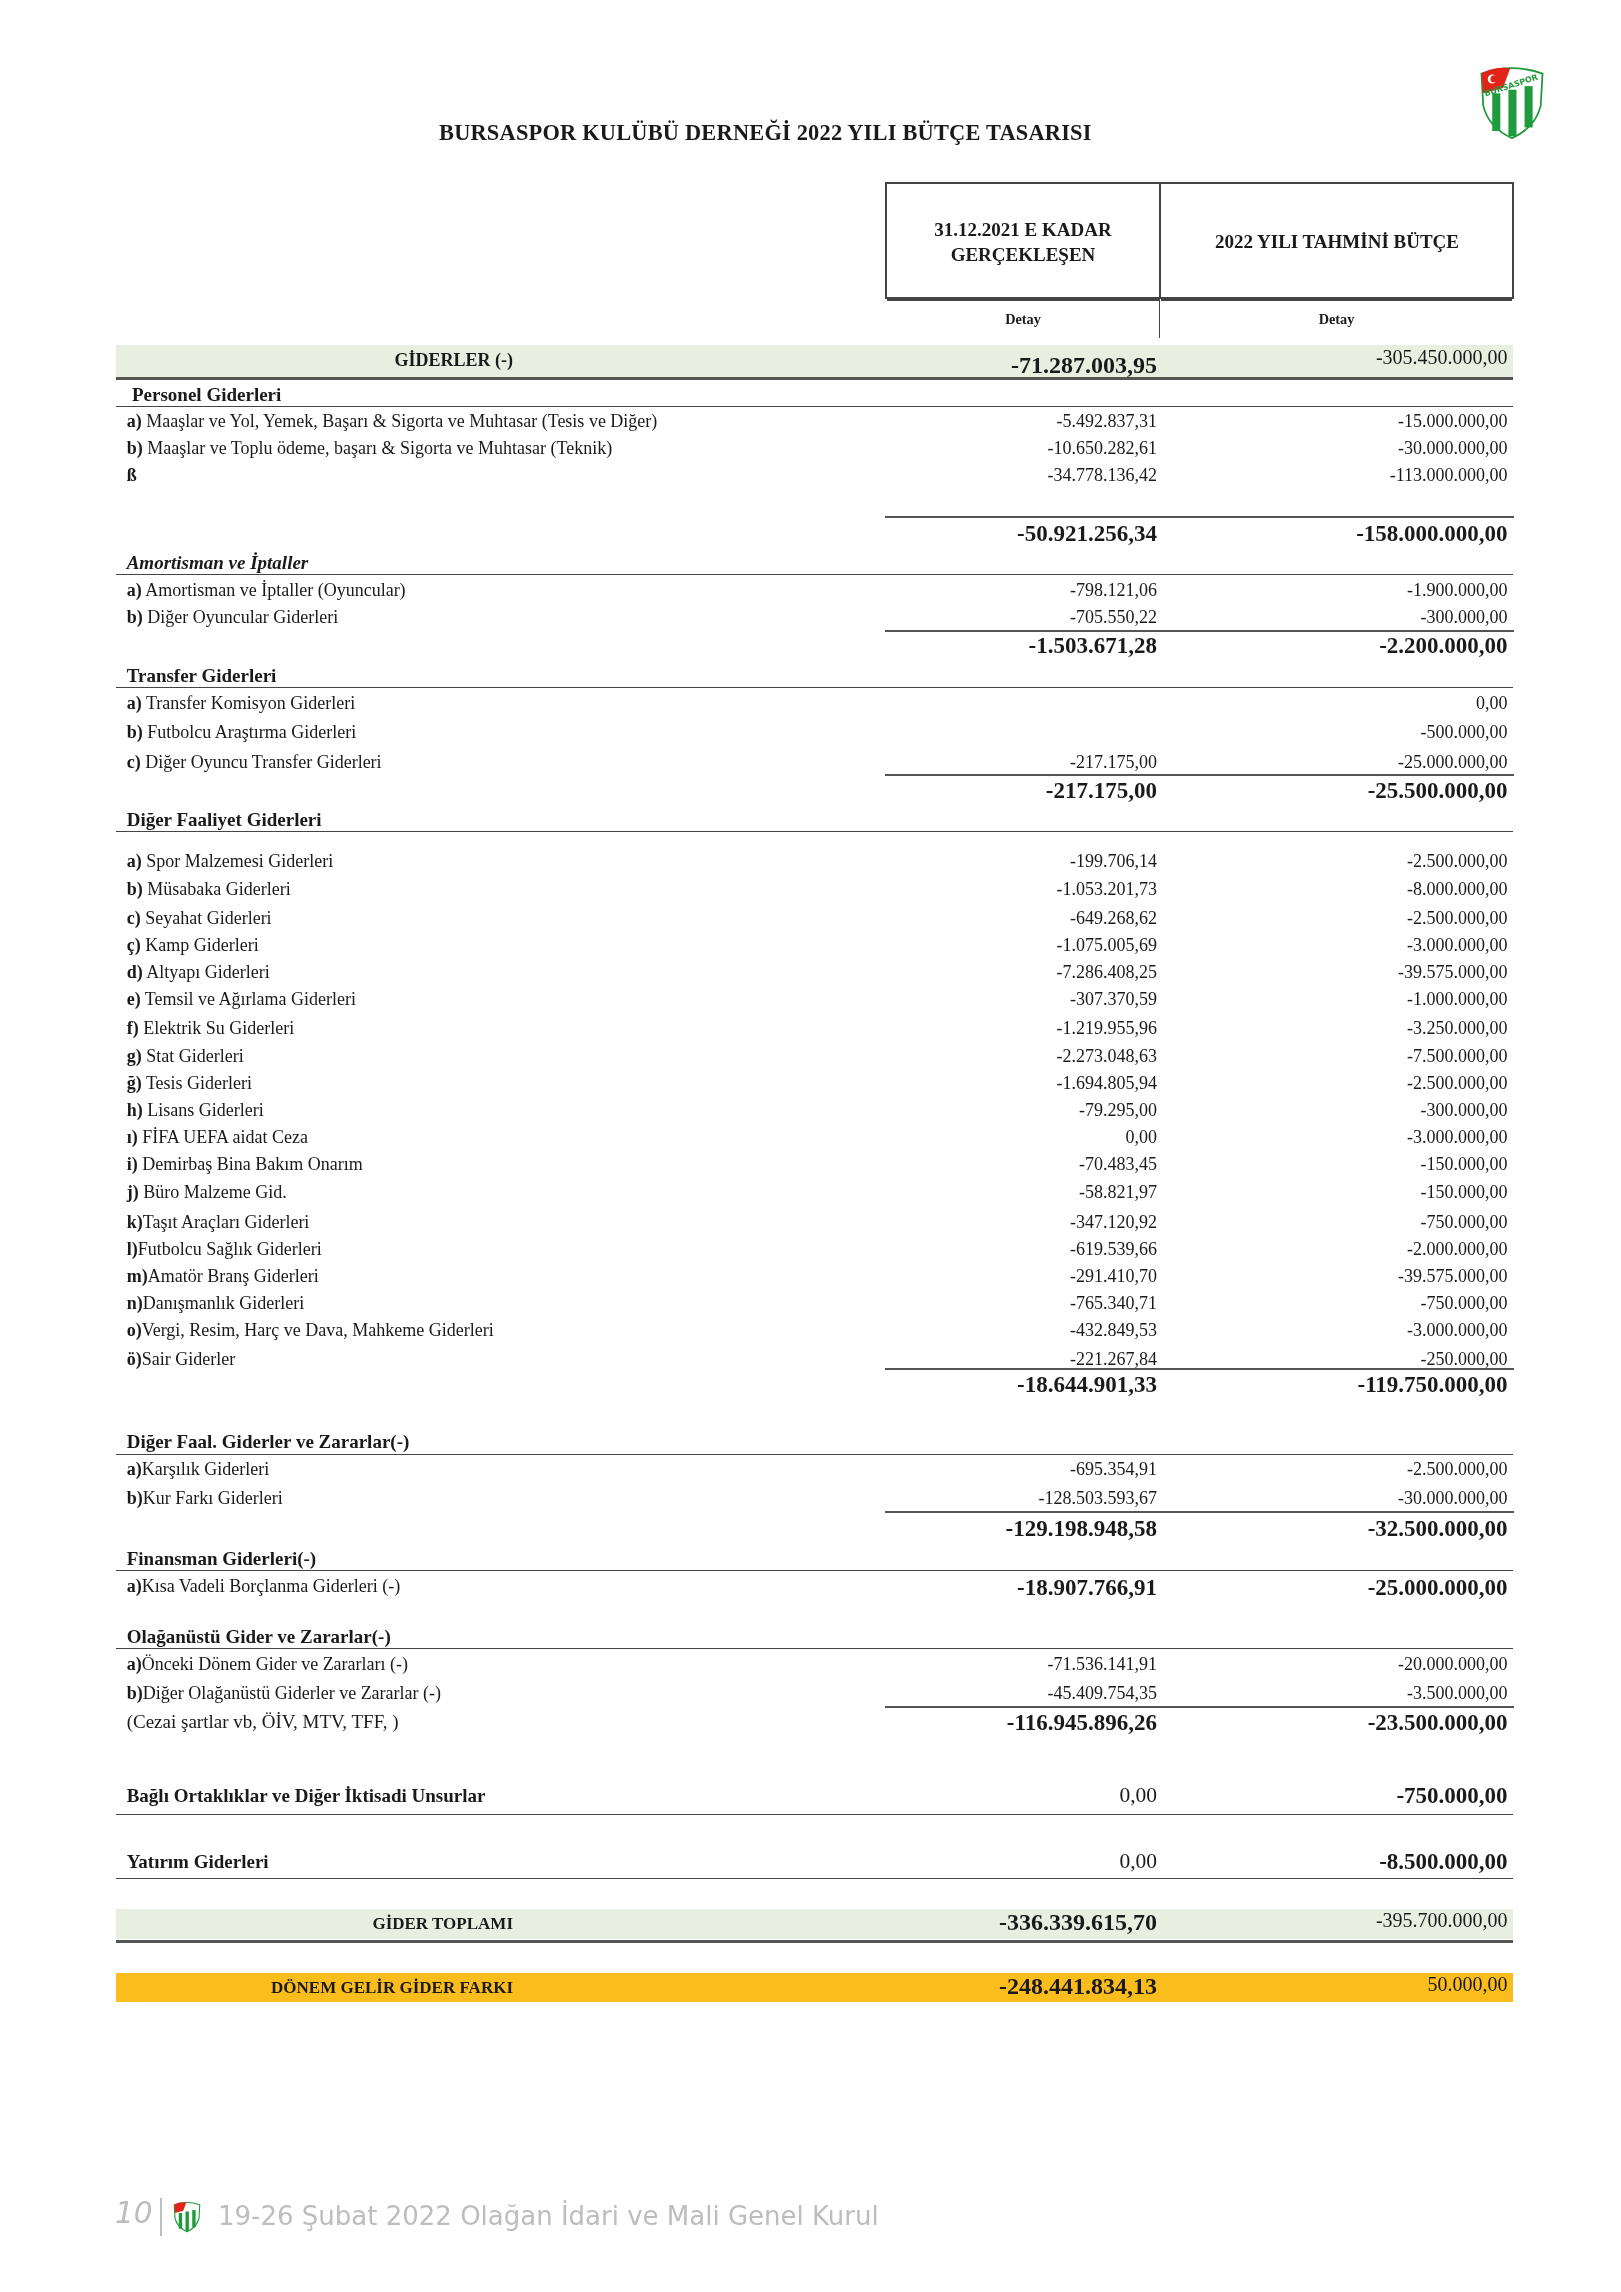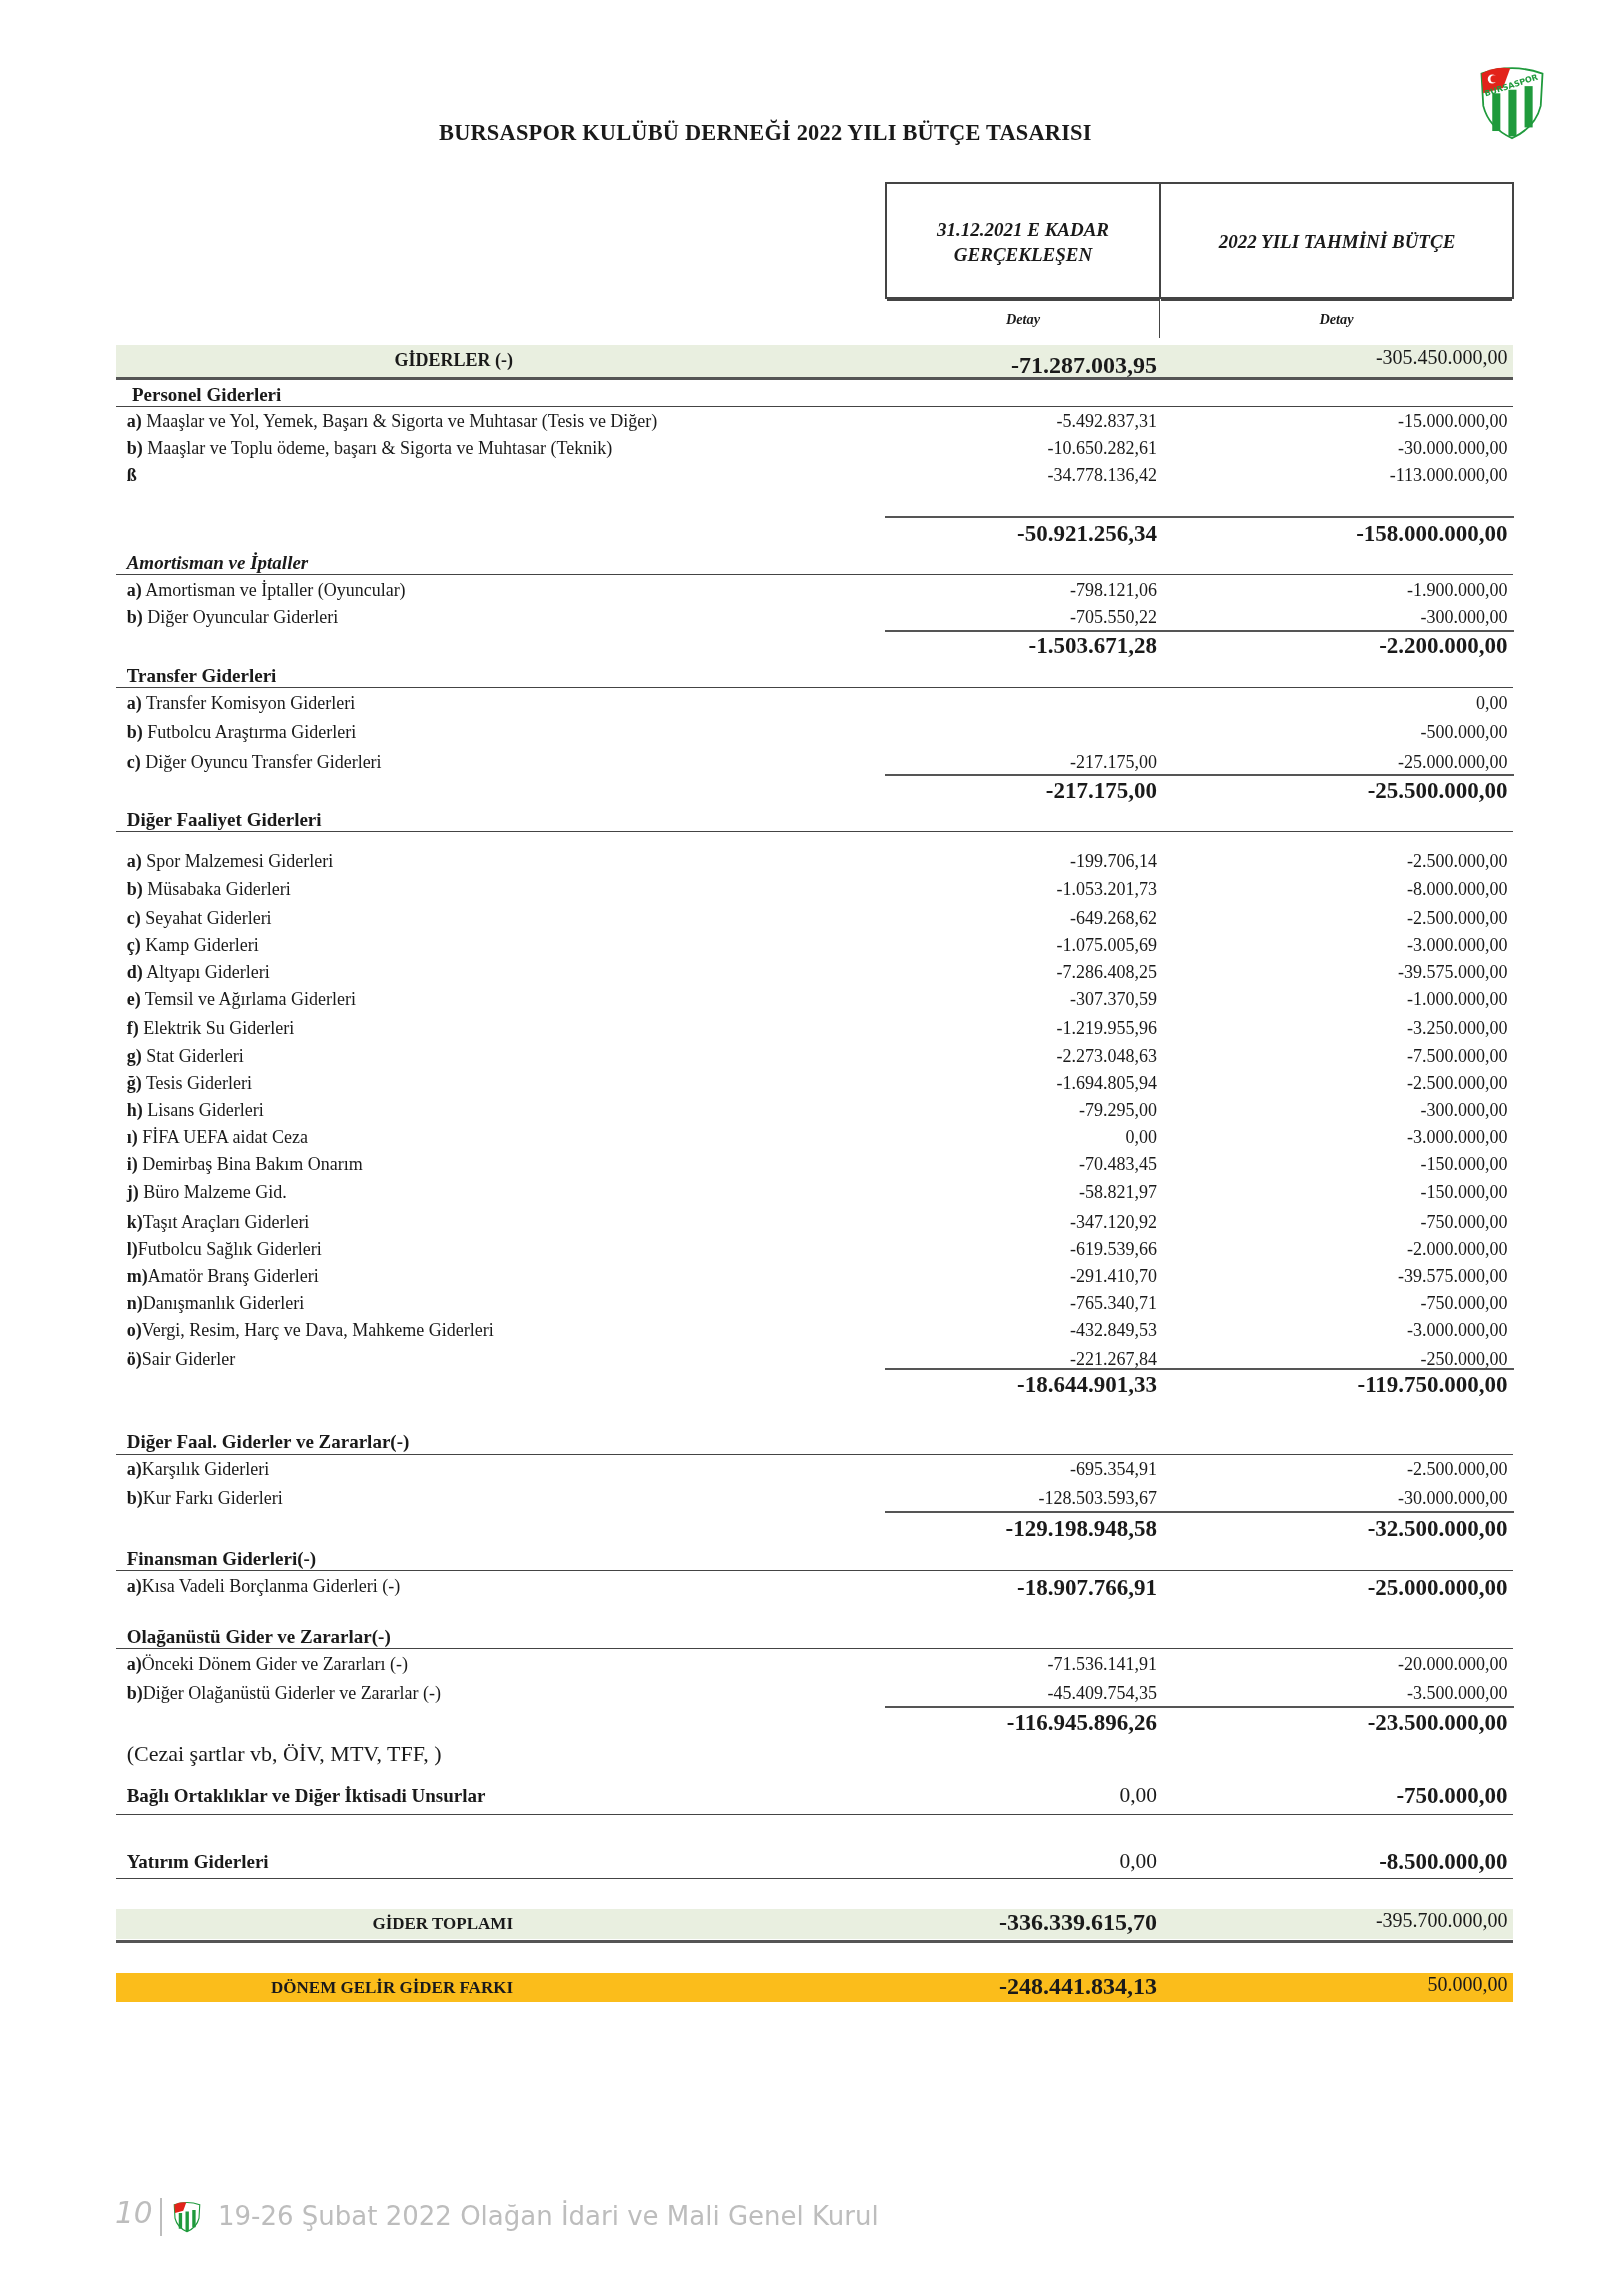--- a/index.html
+++ b/index.html
@@ -2,21 +2,21 @@
 <html style="font-size:14.3px"><head>
 <meta charset="utf-8">
 <style>
   html, body { margin:0; padding:0; background:#ffffff; }
   body { width:1621px; height:2293px; position:relative; overflow:hidden;
          font-family:"DejaVu Serif","Liberation Serif",serif; color:#1a1a1a; }
   .abs { position:absolute; }
   .title { left:439px; top:120px; font-size:22.4px; font-weight:bold; letter-spacing:0.2px; white-space:nowrap; font-family:"Liberation Serif",serif; }
   .logo { left:1476px; top:61px; width:72px; height:79px; }
   
-  .hdr { left:885px; top:182px; width:629px; height:117px; border:2.7px solid #444; box-sizing:border-box;font-style:italic; }
+  .hdr { left:885px; top:182px; width:629px; height:117px; border:2.7px solid #444; box-sizing:border-box; }
   .hdr .c1, .hdr .c2 { position:absolute; top:0; height:115px; display:flex; align-items:center; justify-content:center; text-align:center;
          font-family:"Liberation Serif",serif; font-weight:bold; font-size:19px; line-height:25px; }
   .hdr .c1 { left:0; width:272px; border-right:2.7px solid #444; }
   .hdr .c2 { left:275px; right:0; }
   .hdr .d1, .hdr .d2 { position:absolute; top:115px; height:37px; border-top:2.7px solid #444; display:flex; align-items:center; justify-content:center;
          font-family:"Liberation Serif",serif; font-weight:bold; font-size:14.3px; }
   .hdr .d1 { left:0; width:272px; border-right:1.8px solid #444; }
   .hdr .d2 { left:274px; right:0; }
 
   .row { position:absolute; left:116px; width:1397px; height:27px; }
@@ -293,21 +293,21 @@
   <span class="v1">-71.536.141,91</span>
   <span class="v2">-20.000.000,00</span>
 </div>
 <div class="row" style="top:1680px;">
   <span class="lbl"><b>b)</b><span>Diğer Olağanüstü Giderler ve Zararlar (-)</span></span>
   <span class="v1">-45.409.754,35</span>
   <span class="v2">-3.500.000,00</span>
 </div>
 <div class="line-val" style="top:1706px;"></div>
 <div class="row tot" style="top:1708px;">
-  <span class="lbl" style="font-size:22px;margin-top:32px;">(Cezai şartlar vb, ÖİV, MTV, TFF, )</span>
+  <span class="lbl" style="font-size:19px;">(Cezai şartlar vb, ÖİV, MTV, TFF, )</span>
   <span class="v1">-116.945.896,26</span>
   <span class="v2">-23.500.000,00</span>
 </div>
 
 <div class="row sec big bigb" style="top:1782px;height:29px;">
   <span class="lbl">Bağlı Ortaklıklar ve Diğer İktisadi Unsurlar</span>
   <span class="v1">0,00</span>
   <span class="v2">-750.000,00</span>
 </div>
 <div class="line-full" style="top:1814px;"></div>

